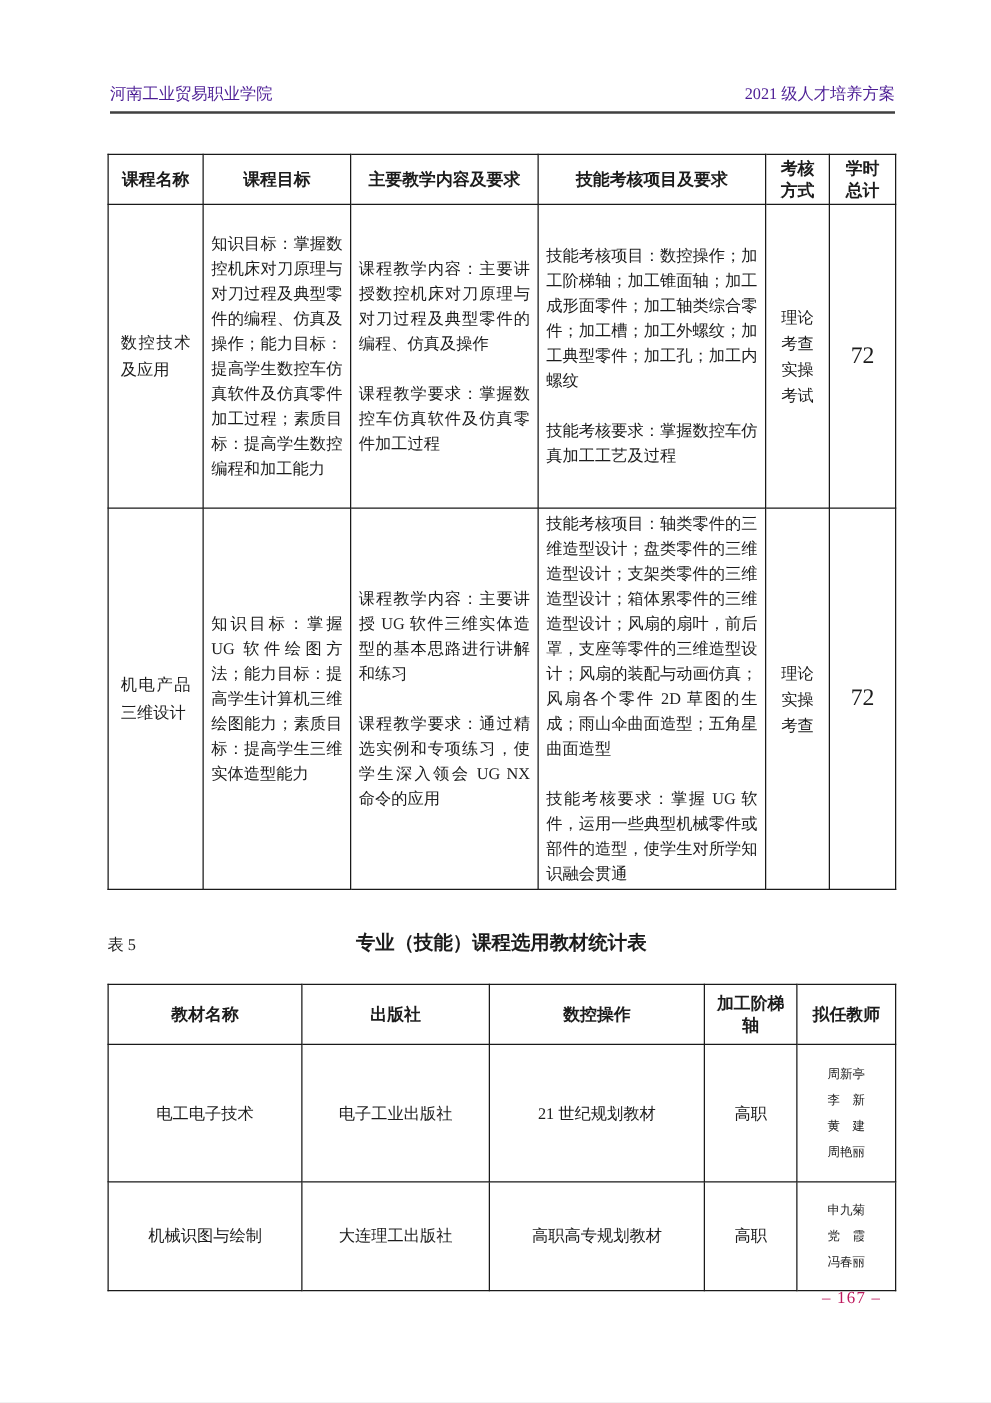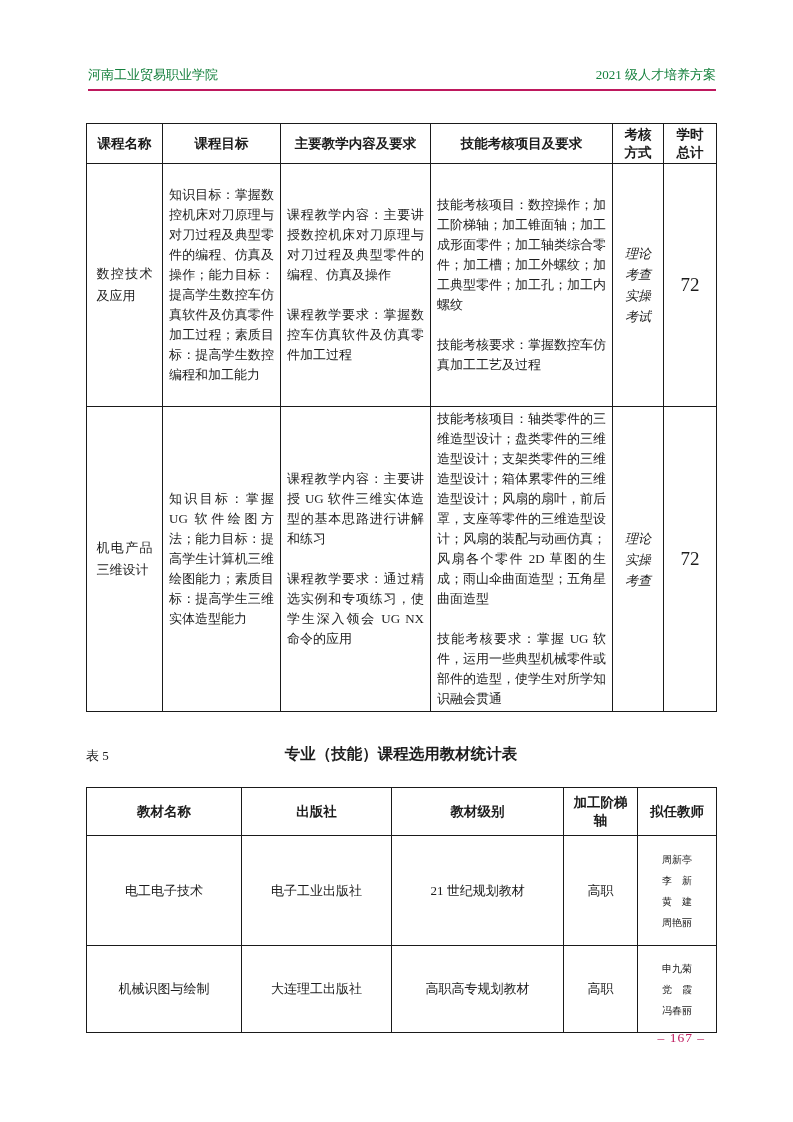--- a/index.html
+++ b/index.html
@@ -9,22 +9,22 @@
     margin:0 auto;
     background:#ffffff;
     font-family:"Liberation Serif","DejaVu Serif",serif;
     color:#1c1c1c;
     overflow:hidden;
   }
   
   .running-header{
     position:absolute;left:88px;top:66px;width:628px;
     display:flex;justify-content:space-between;align-items:flex-start;
-    font-size:13px;color:#15803d;
-    border-bottom:2px solid #be185d;
+    font-size:13px;color:#4c1d95;
+    border-bottom:2px solid #404040;
     padding-bottom:5px;
   }
   
   table{border-collapse:collapse;table-layout:fixed;margin-top:20px;}
   td,th{border:1px solid #1a1a1a;vertical-align:middle;padding:2px 6px;box-sizing:border-box;}
   th{font-weight:bold;font-size:13.5px;text-align:center;line-height:1.3;}
   .course-table{position:absolute;left:86px;top:103px;width:630px;}
   .course-table .h-row{height:39px;}
   .course-table .r0{height:243px;}
   .course-table .r1{height:305px;}
@@ -33,21 +33,21 @@
     white-space:pre-line;
   }
   .cell-name{text-align:center;}
   .cell-name .inner{
     display:inline-block;width:4.3em;font-size:13px;line-height:22px;
     text-align:justify;
   }
   .cell-method{text-align:center;}
   .cell-method .inner{
     display:inline-block;width:2.05em;font-size:13px;line-height:21px;
-    word-break:break-all;text-align:center;font-style:italic;
+    word-break:break-all;text-align:center;
   }
   .cell-hours{text-align:center;font-size:19px;}
   
   .t5-caption{
     position:absolute;left:86px;top:744px;width:630px;height:22px;
   }
   .t5-label{position:absolute;left:0;top:3px;font-size:13px;}
   .t5-title{
     position:absolute;left:0;right:0;text-align:center;
     font-weight:bold;font-size:15.5px;
@@ -132,21 +132,21 @@
       <col style="width:155px">
         <col style="width:150px">
         <col style="width:172px">
       <col style="width:74px">
         <col style="width:79px">
     </colgroup>
     <tbody>
         <tr class="h-row">
       <th>教材名称</th>
       <th>出版社</th>
-      <th>教材级别</th>
+      <th>数控操作</th>
       <th>加工阶梯轴</th>
       <th>拟任教师</th>
     </tr>
     <tr class="r0">
       <td class="cell-center">电工电子技术</td>
       <td class="cell-center">电子工业出版社</td>
       <td class="cell-center">21 世纪规划教材</td>
       <td class="cell-center">高职</td>
       <td class="cell-teachers">周新亭
 李　新

